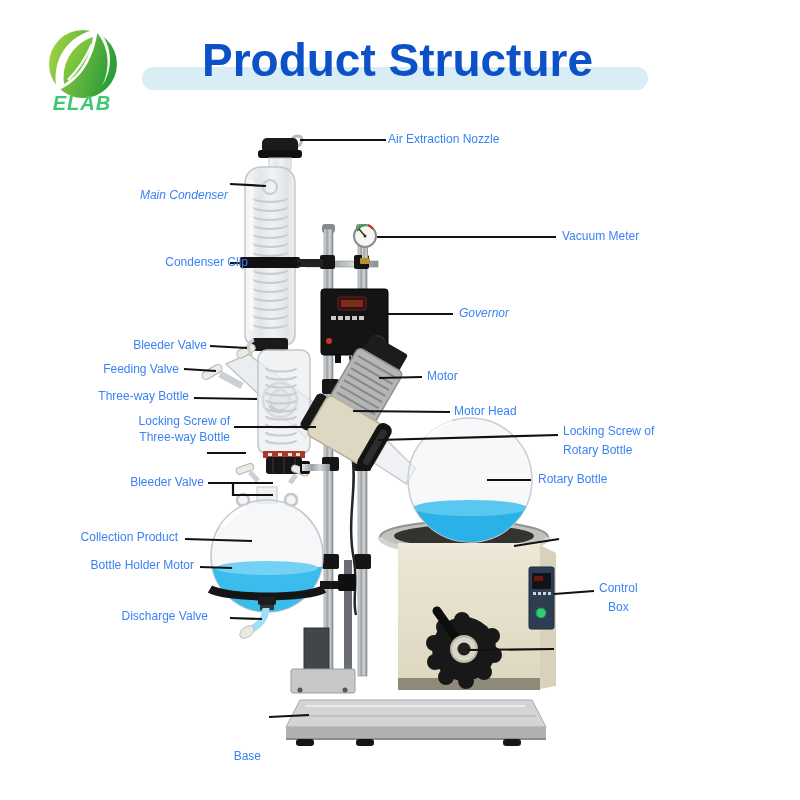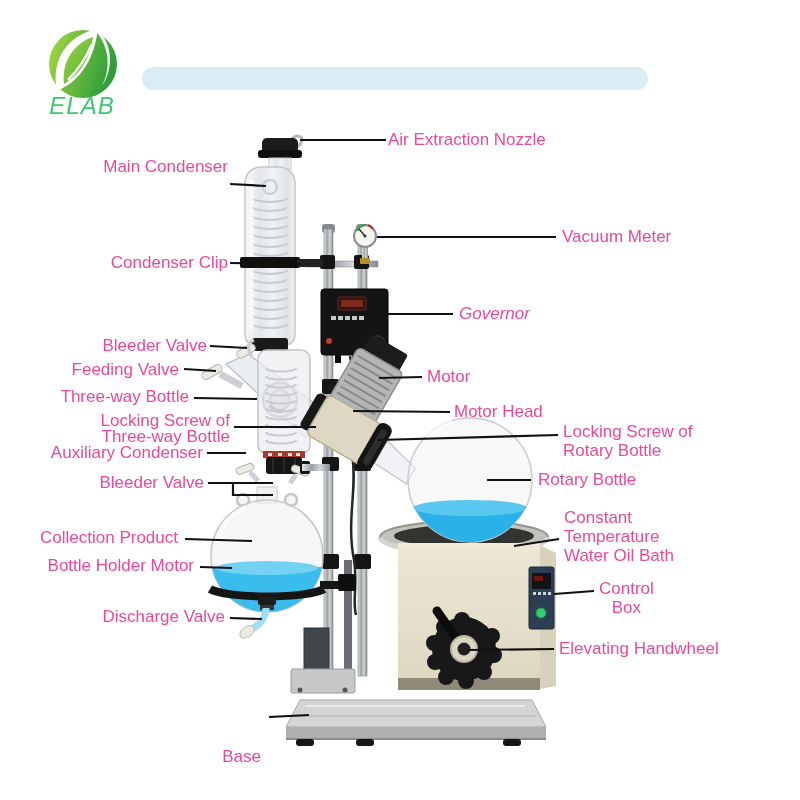--- a/index.html
+++ b/index.html
@@ -6,25 +6,25 @@
   .stage{position:relative;width:800px;height:800px;background:#ffffff;overflow:hidden;
          font-family:"Liberation Sans", sans-serif;}
   
   .title-band{position:absolute;left:142px;top:67px;width:506px;height:23px;border-radius:12px;
               background:#d8edf4;}
   .page-title{position:absolute;left:145px;top:33px;width:505px;margin:0;text-align:center;
               font-size:46px;font-weight:bold;color:#0d51c8;letter-spacing:0px;}
   
   .logo-wrap{position:absolute;left:38px;top:18px;width:90px;height:90px;}
   .logo-text{position:absolute;left:36px;top:92px;width:92px;text-align:center;
-             font-style:italic;font-weight:normal;font-size:24px;color:#3ec873;letter-spacing:1px;}
+             font-style:italic;font-weight:bold;font-size:20px;color:#3ec873;letter-spacing:1px;}
   
   .device-svg{position:absolute;left:0;top:0;}
   
-  .lbl{position:absolute;font-size:17px;line-height:19px;color:#ec4899;white-space:nowrap;}
+  .lbl{position:absolute;font-size:12px;line-height:19px;color:#3b82f6;white-space:nowrap;}
   .lbl .ln{display:block;}
   .lbl.r{text-align:right;}
   .lbl.tight{line-height:16px;}
 </style>
 </head>
 <body>
 
 <div class="stage">
 
   <div class="logo-wrap">
@@ -42,20 +42,21 @@
       <circle cx="45" cy="46" r="34" fill="url(#lgrad)"></circle>
       <path d="M19,73 C12,42 30,16 60,11 C56,40 44,62 19,73 Z" fill="#ffffff"></path>
       <path d="M26,66 C23,44 36,25 55,19 C52,40 42,57 26,66 Z" fill="url(#lgrad2)"></path>
       <path d="M62,14 C74,28 76,50 64,68 C72,52 72,32 60,16 Z" fill="#ffffff" opacity="0.95"></path>
       <path d="M30,62 C40,52 48,40 54,26" stroke="#ffffff" stroke-width="2.5" fill="none" opacity="0.9"></path>
     </svg>
   </div>
   <div class="logo-text">ELAB</div>
 
   <div class="title-band"></div>
+  <h1 class="page-title">Product Structure</h1>
 
   <svg class="device-svg" width="800" height="800" viewBox="0 0 800 800">
     <defs>
       <linearGradient id="glassV" x1="0" y1="0" x2="1" y2="0">
         <stop offset="0" stop-color="#f6f7f8"></stop>
           <stop offset="0.3" stop-color="#e3e6e9"></stop>
         <stop offset="0.55" stop-color="#f1f2f4"></stop>
           <stop offset="0.85" stop-color="#e0e3e6"></stop>
         <stop offset="1" stop-color="#eef0f2"></stop>
       </linearGradient>
@@ -313,27 +314,27 @@
       <path d="M554,594 L594,591"></path>
       <path d="M230,618 L262,619"></path>
       <path d="M468,650 L554,649"></path>
       <path d="M269,717 L309,715"></path>
     </g>
   </svg>
 
   <div class="lbl" style="left:388px;top:130px;">
     <span class="ln">Air Extraction Nozzle</span>
     </div>
-  <div class="lbl r" style="right:572px;top:157px;">
+  <div class="lbl r" style="right:572px;top:186px;font-style:italic;">
     <span class="ln">Main Condenser</span>
     </div>
   <div class="lbl" style="left:562px;top:227px;">
     <span class="ln">Vacuum Meter</span>
     </div>
-  <div class="lbl r" style="right:572px;top:253px;">
+  <div class="lbl r" style="right:552px;top:253px;">
     <span class="ln">Condenser Clip</span>
     </div>
   <div class="lbl" style="left:459px;top:304px;font-style:italic;">
     <span class="ln">Governor</span>
     </div>
   <div class="lbl r" style="right:593px;top:336px;">
     <span class="ln">Bleeder Valve</span>
     </div>
   <div class="lbl r" style="right:621px;top:360px;">
     <span class="ln">Feeding Valve</span>
@@ -348,47 +349,36 @@
     <span class="ln">Motor Head</span>
     </div>
   <div class="lbl r tight" style="right:570px;top:413px;">
     <span class="ln">Locking Screw of</span>
     <span class="ln">Three-way Bottle</span>
     </div>
   <div class="lbl" style="left:563px;top:422px;">
     <span class="ln">Locking Screw of</span>
     <span class="ln">Rotary Bottle</span>
     </div>
-  <div class="lbl r" style="right:597px;top:443px;">
-    <span class="ln">Auxiliary Condenser</span>
-    </div>
   <div class="lbl" style="left:538px;top:470px;">
     <span class="ln">Rotary Bottle</span>
     </div>
   <div class="lbl r" style="right:596px;top:473px;">
     <span class="ln">Bleeder Valve</span>
-    </div>
-  <div class="lbl" style="left:564px;top:508px;">
-    <span class="ln">Constant</span>
-    <span class="ln">Temperature</span>
-    <span class="ln">Water Oil Bath</span>
     </div>
   <div class="lbl r" style="right:622px;top:528px;">
     <span class="ln">Collection Product</span>
     </div>
   <div class="lbl r" style="right:606px;top:556px;">
     <span class="ln">Bottle Holder Motor</span>
     </div>
   <div class="lbl" style="left:599px;top:579px;text-align:center;">
     <span class="ln">Control</span>
     <span class="ln">Box</span>
     </div>
-  <div class="lbl r" style="right:575px;top:607px;">
+  <div class="lbl r" style="right:592px;top:607px;">
     <span class="ln">Discharge Valve</span>
-    </div>
-  <div class="lbl" style="left:559px;top:639px;">
-    <span class="ln">Elevating Handwheel</span>
     </div>
   <div class="lbl r" style="right:539px;top:707px;margin-top:40px;">
     <span class="ln">Base</span>
     </div>
 
 </div>
 
 </body></html>

